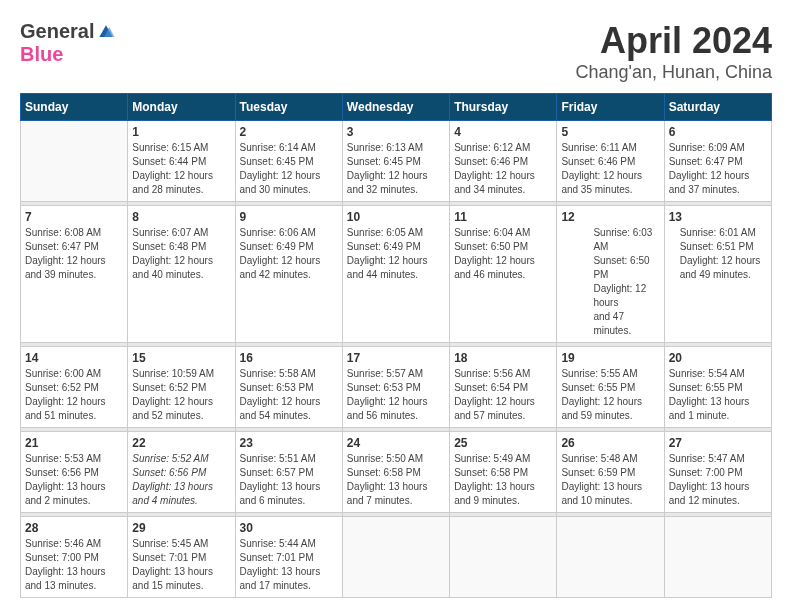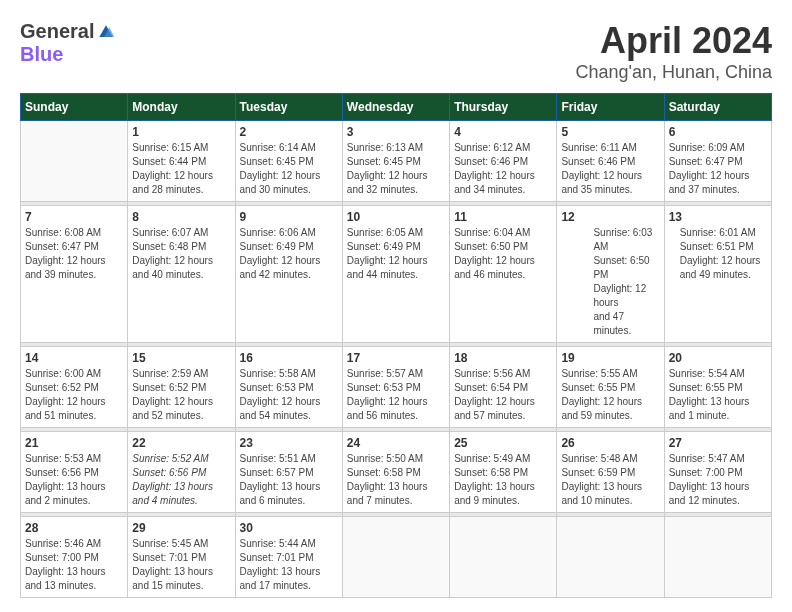--- a/index.html
+++ b/index.html
@@ -26,21 +26,21 @@
       align-items: center;
     }
     .logo-general {
       font-size: 20px;
       font-weight: bold;
       color: #404040;
     }
     .logo-blue {
       font-size: 20px;
       font-weight: bold;
-      color: #8b5cf6;
+      color: #ec4899;
     }
     .logo-icon {
       width: 20px;
       height: 20px;
       margin-left: 2px;
     }
     .title-block {
       text-align: right;
     }
     .month-title {
@@ -51,21 +51,21 @@
     .location {
       font-size: 18px;
       color: #555;
     }
     .calendar {
       width: 100%;
       border-collapse: collapse;
       font-size: 11px;
     }
     .calendar th {
-      background-color: #14532d;
+      background-color: #0c4a6e;
       color: white;
       padding: 6px 4px;
       text-align: left;
       font-size: 12px;
       font-weight: bold;
       border: 1px solid #1a5fa8;
     }
     .calendar td {
       border: 1px solid #ccc;
       vertical-align: top;
@@ -245,21 +245,21 @@
       <tr>
         <td>
           <div class="day-number">14</div>
           <div class="day-info" style="white-space: pre-line;">Sunrise: 6:00 AM
 Sunset: 6:52 PM
 Daylight: 12 hours
 and 51 minutes.</div>
         </td>
         <td>
           <div class="day-number">15</div>
-          <div class="day-info" style="white-space: pre-line;">Sunrise: 2:59 AM
+          <div class="day-info" style="white-space: pre-line;">Sunrise: 10:59 AM
 Sunset: 6:52 PM
 Daylight: 12 hours
 and 52 minutes.</div>
         </td>
         <td>
           <div class="day-number">16</div>
           <div class="day-info" style="white-space: pre-line;">Sunrise: 5:58 AM
 Sunset: 6:53 PM
 Daylight: 12 hours
 and 54 minutes.</div>

